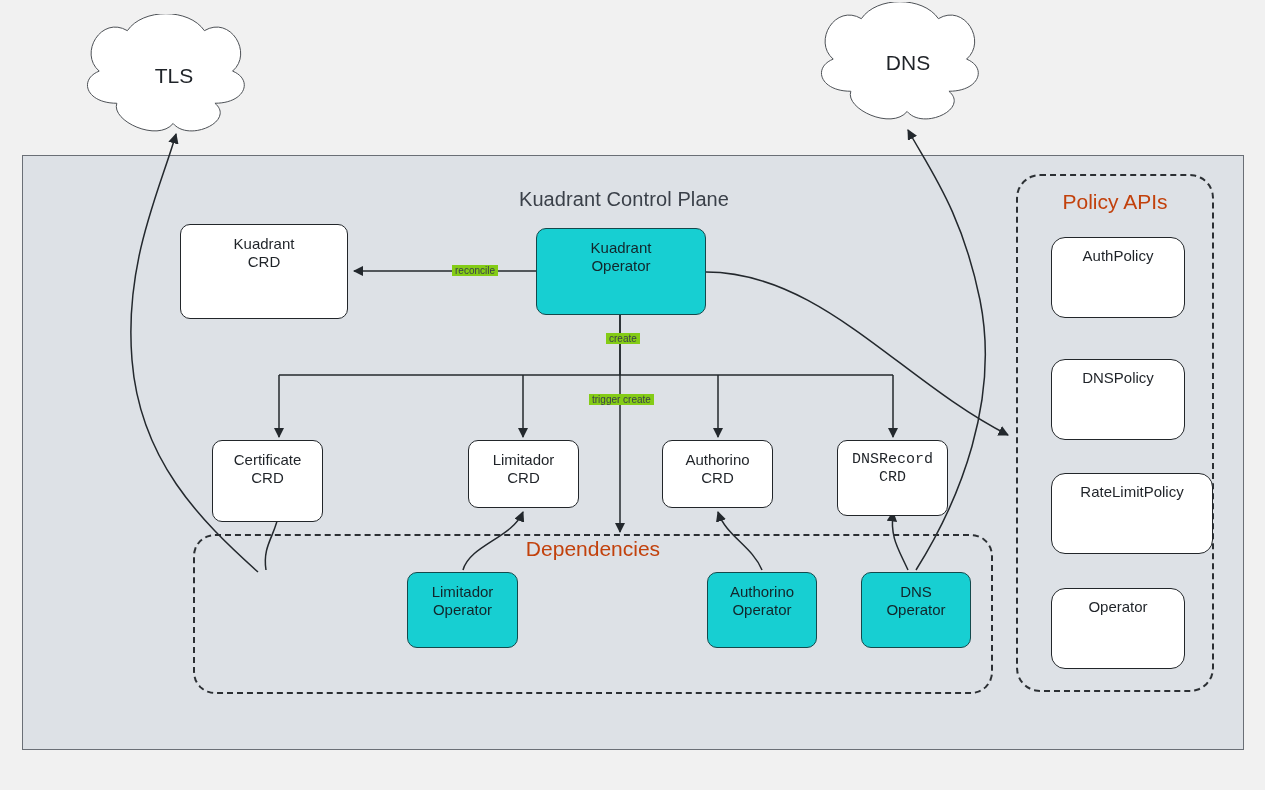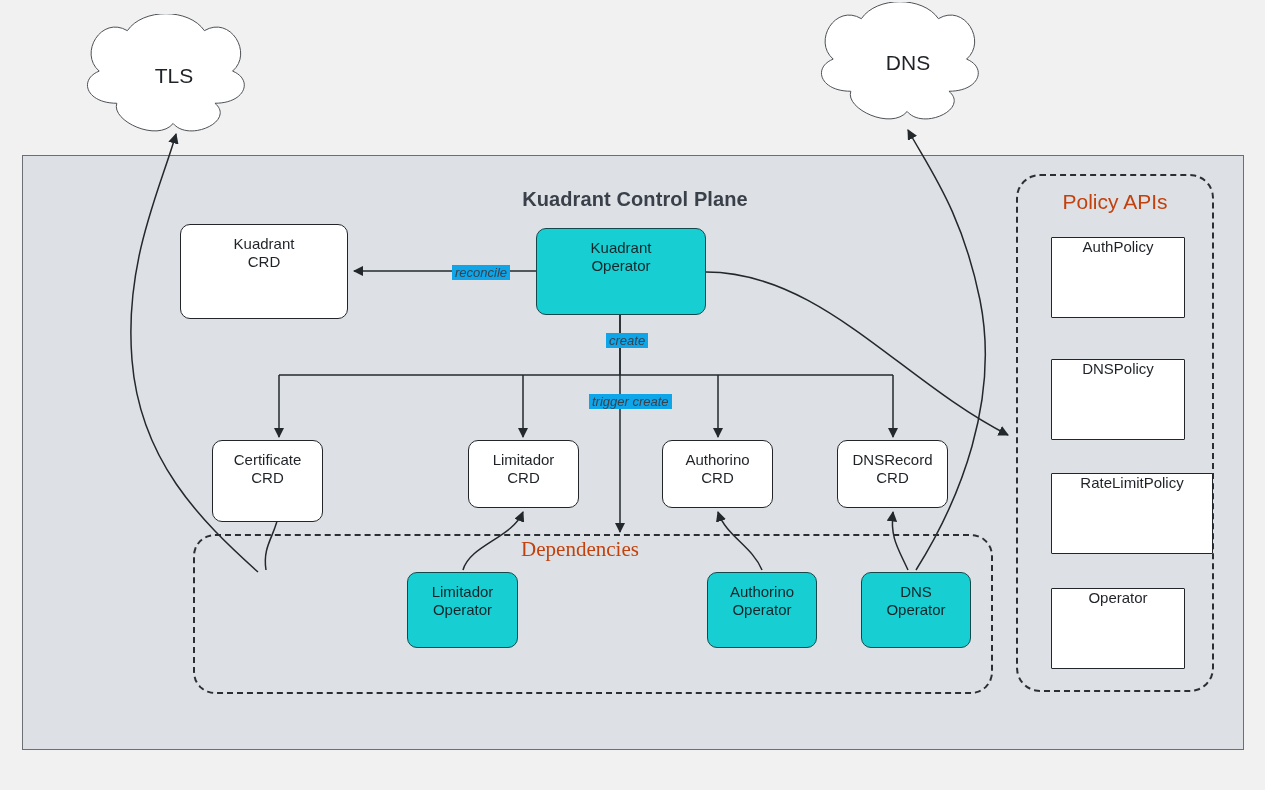--- a/index.html
+++ b/index.html
@@ -44,26 +44,26 @@
     left: 22px;
     top: 155px;
     width: 1222px;
     height: 595px;
     background: #dde1e6;
     border: 1px solid #6a6f76;
     box-sizing: border-box;
   }
   .plane-title {
     position: absolute;
-    left: 430px;
+    left: 419px;
     top: 188px;
     width: 410px;
     text-align: center;
     font-size: 20px;
-    font-weight: bold;
+    font-weight: normal;
     color: #3a4049;
     letter-spacing: .1px;
   }
 
   
   .group-dashed {
     position: absolute;
     box-sizing: border-box;
     border: 2px dashed #2b2f33;
     background: transparent;
@@ -81,21 +81,21 @@
     width: 198px;
     height: 518px;
     border-radius: 24px;
   }
   .group-title {
     position: absolute;
     text-align: center;
     font-size: 21px;
     color: #c2410c;
   }
-  #deps-title { left: 440px; top: 537px; width: 280px; font-family: Liberation Serif, serif; }
+  #deps-title { left: 453px; top: 537px; width: 280px; }
   #policy-title { left: 1016px; top: 190px; width: 198px; }
 
   
   .crd {
     background: #ffffff;
     border: 1px solid #22262a;
     border-radius: 10px;
     font-size: 15px;
     color: #1f2328;
     align-items: flex-start;
@@ -106,49 +106,49 @@
     border: 1px solid #14494c;
     border-radius: 10px;
     font-size: 15px;
     color: #12262b;
     align-items: flex-start;
     padding-top: 10px;
   }
   .policy {
     background: #ffffff;
     border: 1px solid #22262a;
-    border-radius: 1px;
+    border-radius: 14px;
     font-size: 15px;
     color: #1f2328;
     align-items: flex-start;
+    padding-top: 9px;
   }
 
   
   .cloud {
     position: absolute;
   }
   .cloud svg { display: block; }
   .cloud-label {
     position: absolute;
     left: 0;
     width: 100%;
     text-align: center;
     font-size: 21px;
     color: #1f2328;
   }
 
   
   .edge-label {
     position: absolute;
-    font-size: 13px;
+    font-size: 10px;
     color: #3a4049;
-    background: #0ea5e9;
+    background: #84cc16;
     padding: 0 3px;
     white-space: nowrap;
-    font-style: italic;
   }
 </style>
 </head>
 <body>
 
 <div id="canvas">
 
   <div class="plane"></div>
 
   <svg id="edges" viewBox="0 0 1265 790" width="1265" height="790">
@@ -209,21 +209,21 @@
 
   <div class="node op" style="left:536px; top:228px; width:170px; height:87px;">Kuadrant
 Operator</div>
 
   <div class="node crd" style="left:212px; top:440px; width:111px; height:82px;">Certificate
 CRD</div>
   <div class="node crd" style="left:468px; top:440px; width:111px; height:68px;">Limitador
 CRD</div>
   <div class="node crd" style="left:662px; top:440px; width:111px; height:68px;">Authorino
 CRD</div>
-  <div class="node crd" style="left:837px; top:440px; width:111px; height:68px;">DNSRecord
+  <div class="node crd" style="left:837px; top:440px; width:111px; height:76px;font-family:Liberation Mono, monospace;">DNSRecord
 CRD</div>
 
   <div class="node op" style="left:407px; top:572px; width:111px; height:76px;">Limitador
 Operator</div>
   <div class="node op" style="left:707px; top:572px; width:110px; height:76px;">Authorino
 Operator</div>
   <div class="node op" style="left:861px; top:572px; width:110px; height:76px;">DNS
 Operator</div>
 
   <div class="node policy" style="left:1051px; top:237px; width:134px; height:81px;">AuthPolicy</div>

